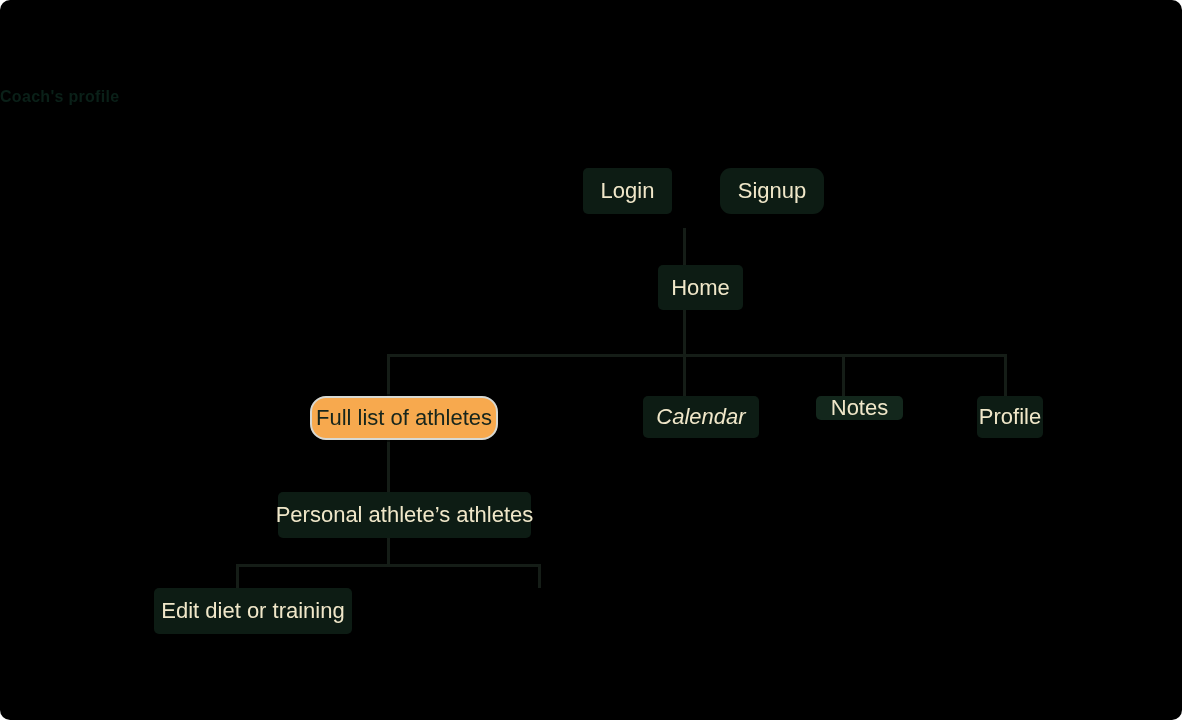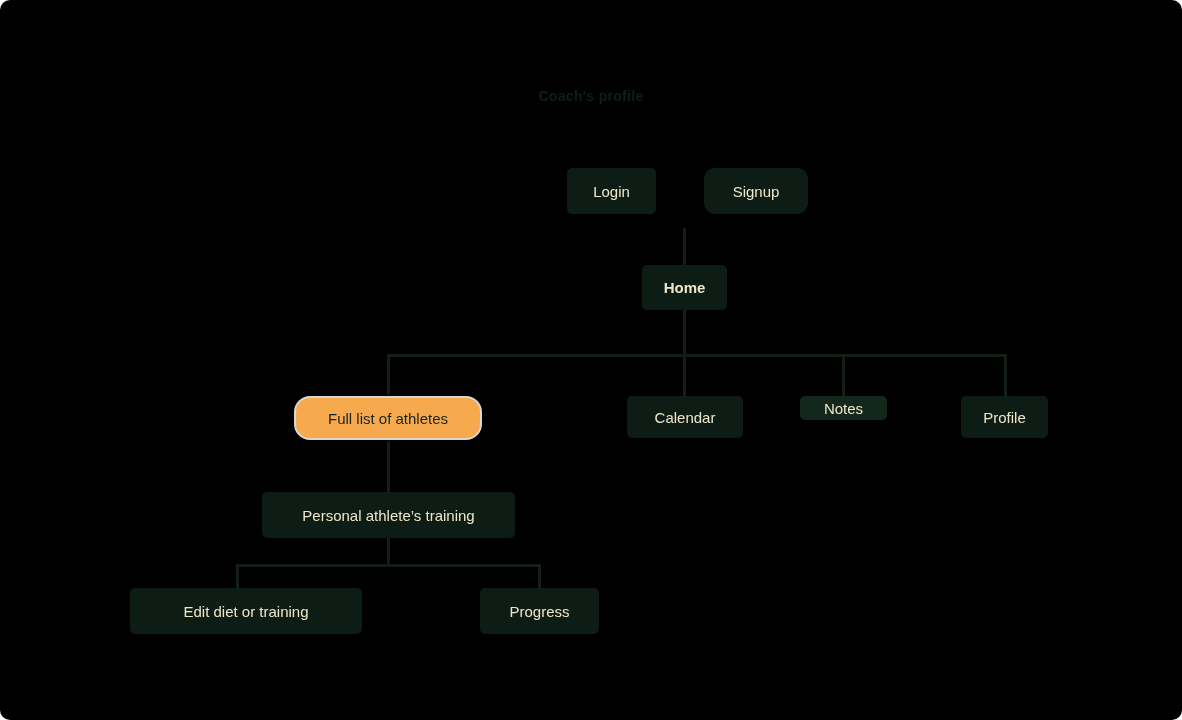--- a/index.html
+++ b/index.html
@@ -14,63 +14,63 @@
     height: 720px;
     background: var(--background, #000);
     border-radius: 10px;
     overflow: hidden;
   }
   .diagram-title {
     position: absolute;
     left: 0;
     right: 0;
     top: 88px;
-    text-align: center;
-    font-size: 14px;
+    font-size: 16px;
     font-weight: 600;
     letter-spacing: 0.3px;
     color: var(--title-text, #0a1f16);
     user-select: none;
   }
   .node {
     position: absolute;
     display: flex;
     align-items: center;
     justify-content: center;
     background: var(--node-bg, #0d1c14);
     color: var(--node-text, #f0e7c9);
-    font-size: 15px;
+    font-size: 22px;
     border-radius: 5px;
     white-space: nowrap;
     box-sizing: border-box;
     z-index: 2;
+    margin-left: 16px;
   }
   .node.lighter { background: var(--node-bg-light, #13271c); }
   .node.highlight {
     background: var(--highlight-bg, #f7a94e);
     color: var(--highlight-text, #16251c);
     border: 2px solid var(--highlight-border, #d7d8d2);
     border-radius: 16px;
     box-shadow: 0 0 0 2px rgba(0,0,0,0.55);
   }
   .edge {
     position: absolute;
     background: var(--connector, #151d17);
     z-index: 1;
   }
   
   #n-login            { left: 567px;  top: 168px; width: 89px;  height: 46px; }
   #n-signup           { left: 704px;  top: 168px; width: 104px; height: 46px; border-radius: 11px; }
-  #n-home             { left: 642px;  top: 265px; width: 85px;  height: 45px; font-weight: bold; }
+  #n-home             { left: 642px;  top: 265px; width: 85px;  height: 45px; }
   #n-athletes         { left: 294px;  top: 396px; width: 188px; height: 44px; }
-  #n-calendar         { left: 627px;  top: 396px; width: 116px; height: 42px; }
+  #n-calendar         { left: 627px;  top: 396px; width: 116px; height: 42px; font-style: italic; }
   #n-notes            { left: 800px;  top: 396px; width: 87px;  height: 24px; }
-  #n-profile          { left: 961px;  top: 396px; width: 87px;  height: 42px; }
+  #n-profile          { left: 961px;  top: 396px; width: 66px;  height: 42px; }
   #n-athlete-profile  { left: 262px;  top: 492px; width: 253px; height: 46px; }
-  #n-edit             { left: 130px;  top: 588px; width: 232px; height: 46px; }
+  #n-edit             { left: 138px;  top: 588px; width: 198px; height: 46px; }
   #n-progress         { left: 480px;  top: 588px; width: 119px; height: 46px; }
   
   #e-top-stub         { left: 683px;  top: 228px; width: 3px;   height: 38px; }
   #e-home-down        { left: 683px;  top: 310px; width: 3px;   height: 47px; }
   #e-bus-1            { left: 387px;  top: 354px; width: 620px; height: 3px;  }
   #e-drop-athletes    { left: 387px;  top: 354px; width: 3px;   height: 43px; }
   #e-drop-calendar    { left: 683px;  top: 354px; width: 3px;   height: 43px; }
   #e-drop-notes       { left: 842px;  top: 354px; width: 3px;   height: 43px; }
   #e-drop-profile     { left: 1004px; top: 354px; width: 3px;   height: 43px; }
   #e-athletes-down    { left: 387px;  top: 440px; width: 3px;   height: 52px; }
@@ -106,19 +106,18 @@
   <div class="node" id="n-home">Home</div>
 
   <div class="node highlight" id="n-athletes">Full list of athletes</div>
 
   <div class="node" id="n-calendar">Calendar</div>
 
   <div class="node lighter" id="n-notes">Notes</div>
 
   <div class="node" id="n-profile">Profile</div>
 
-  <div class="node" id="n-athlete-profile">Personal athlete’s training</div>
+  <div class="node" id="n-athlete-profile">Personal athlete’s athletes</div>
 
   <div class="node" id="n-edit">Edit diet or training</div>
 
-  <div class="node" id="n-progress">Progress</div>
 
 </div>
 
 </body></html>

